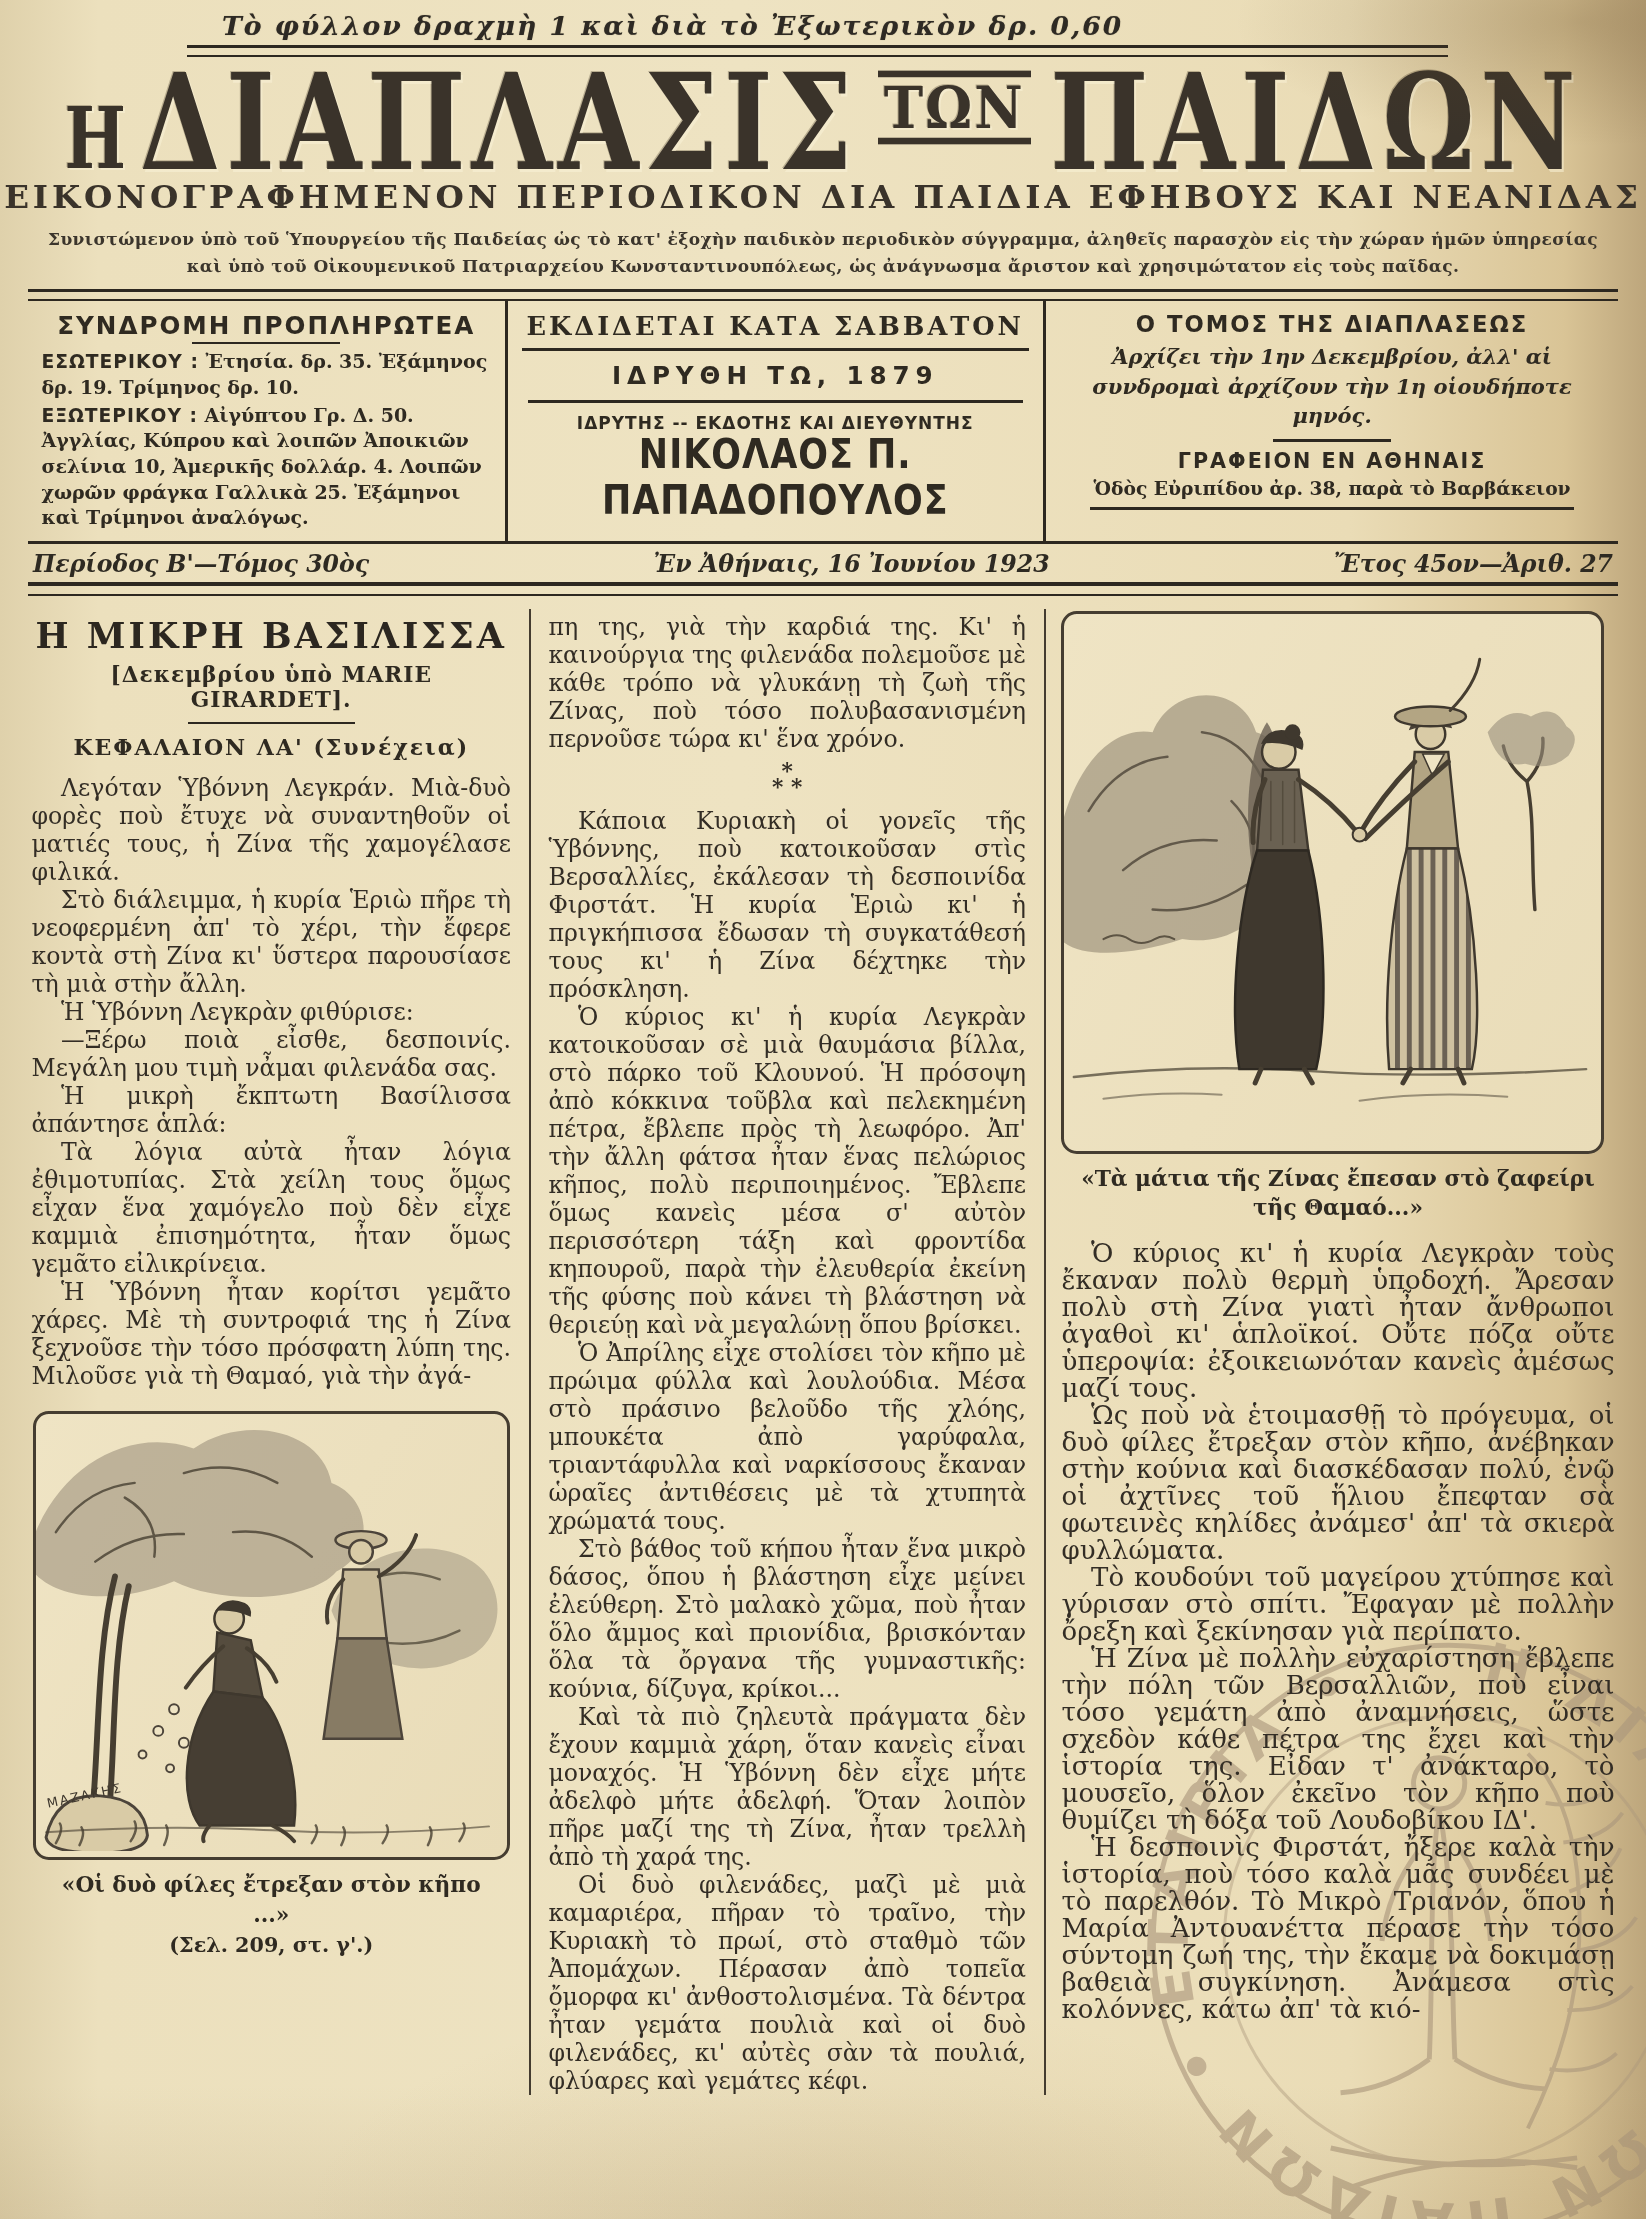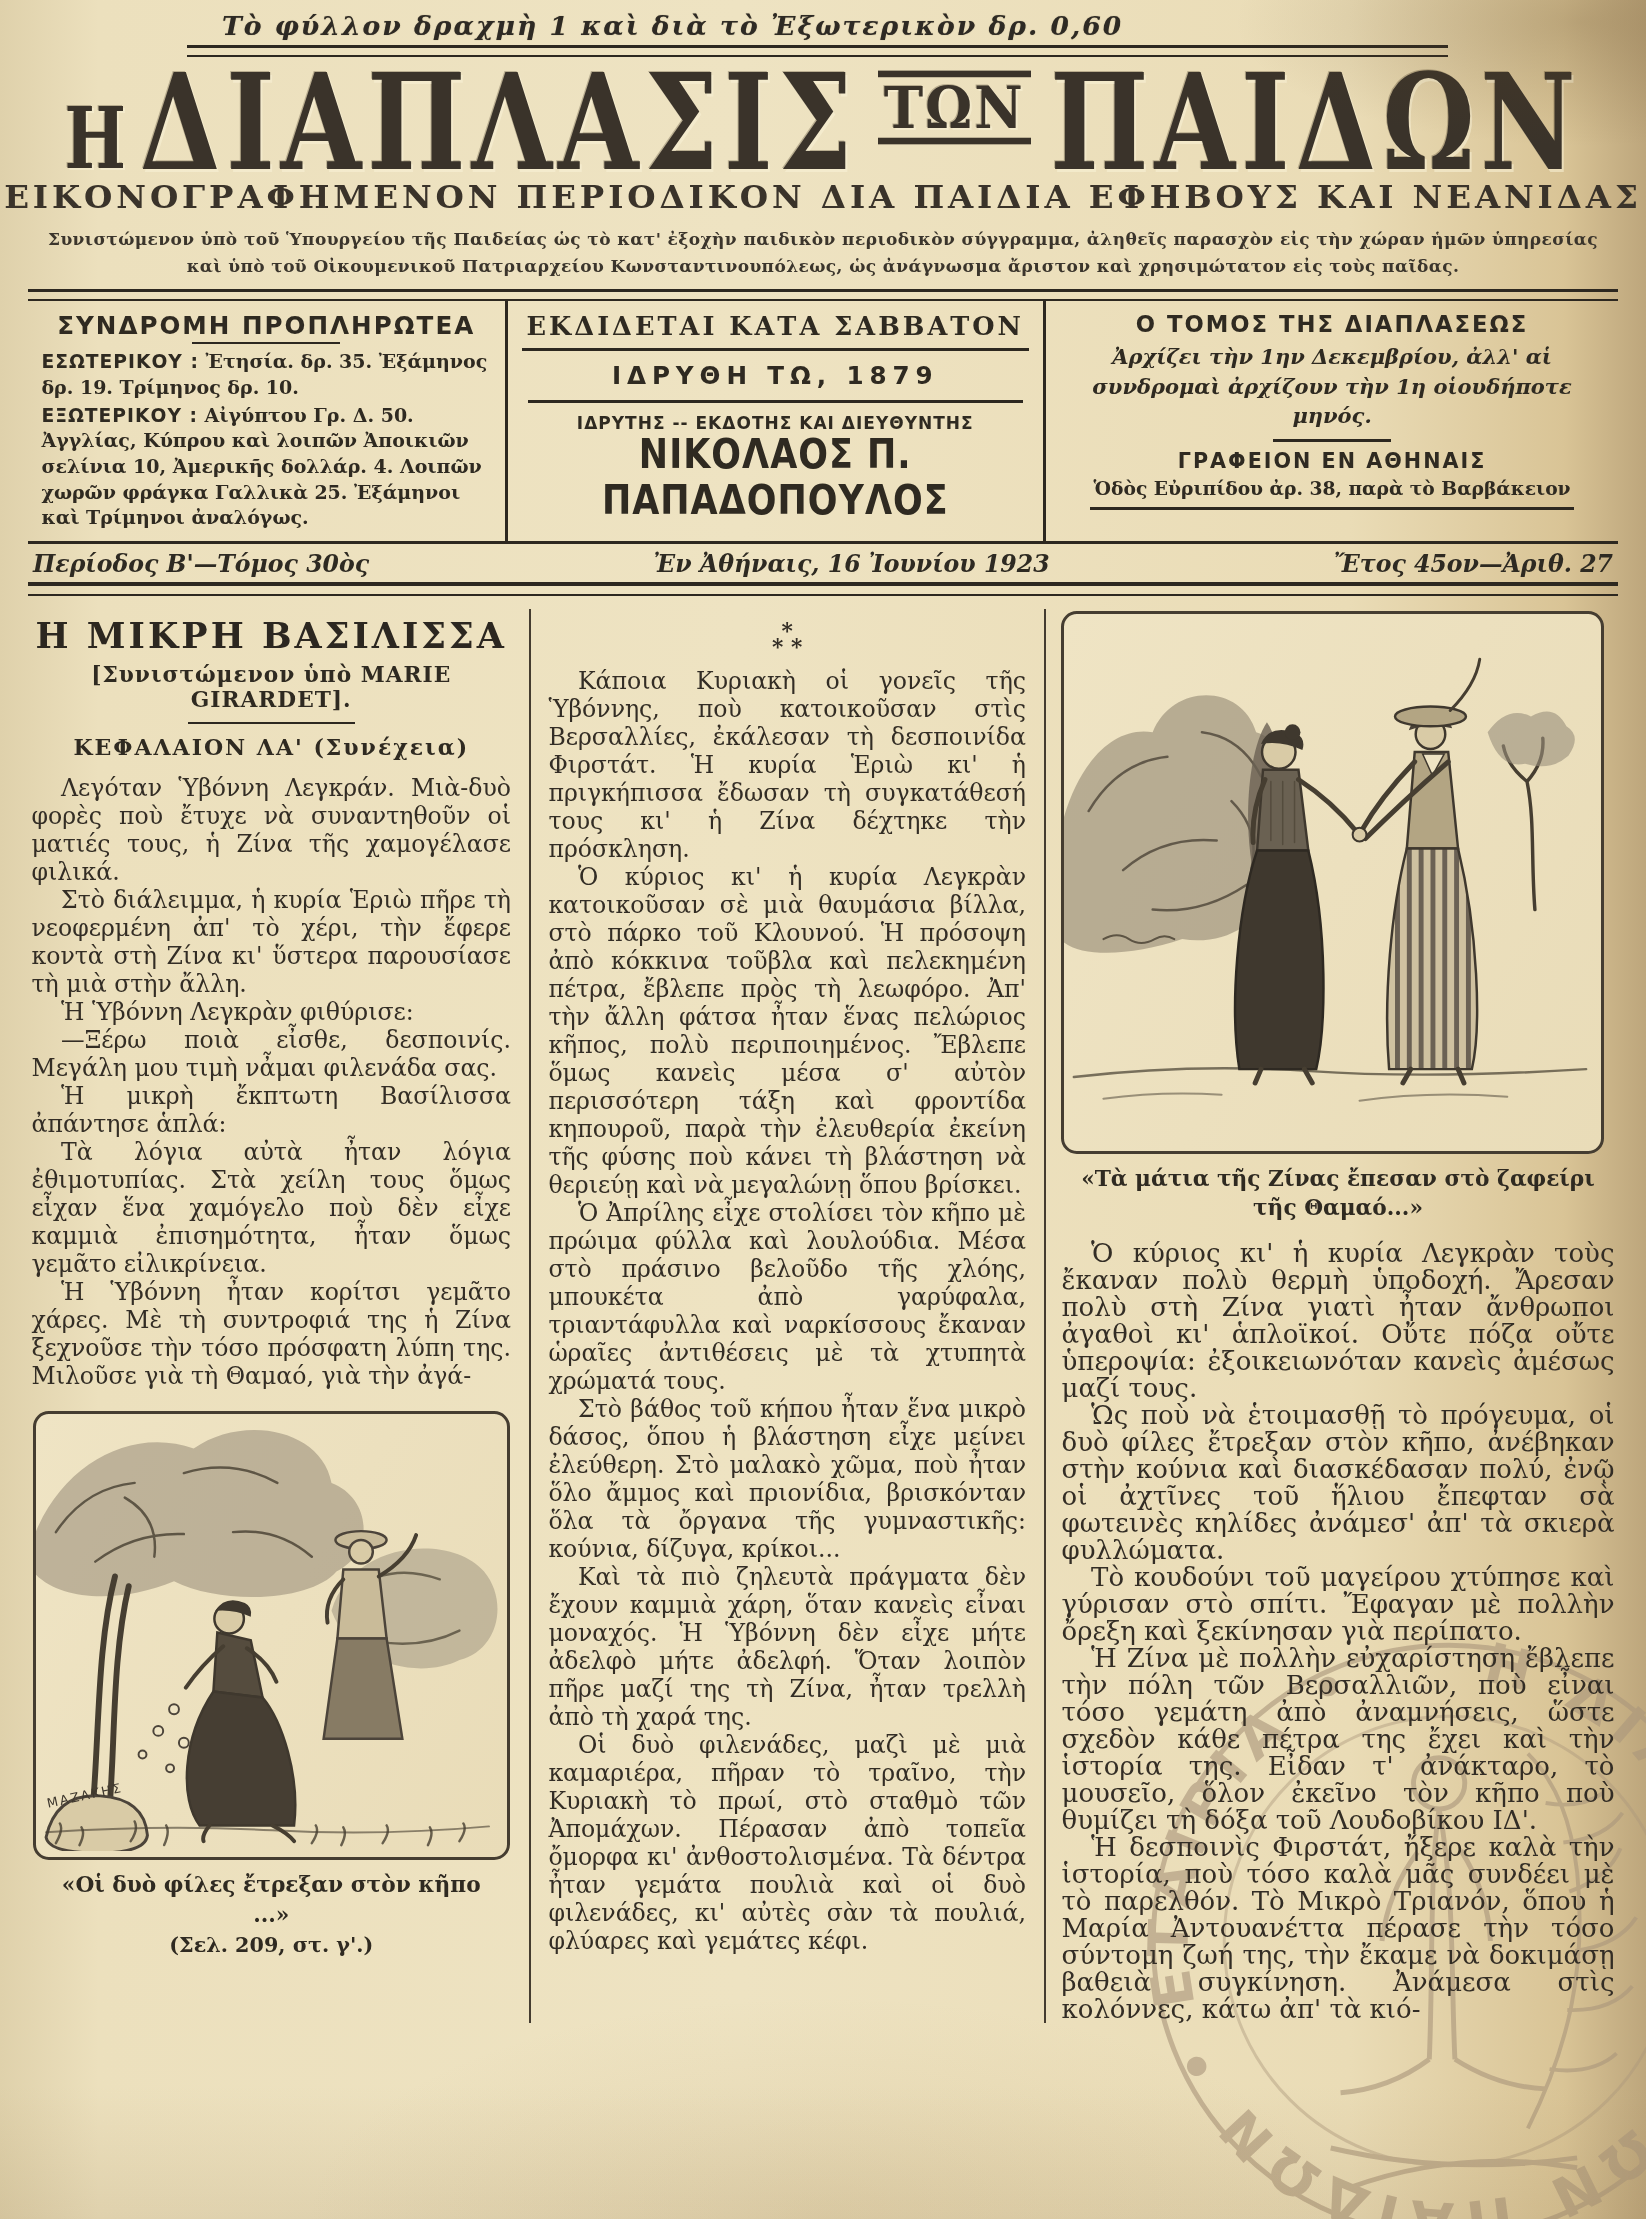--- a/index.html
+++ b/index.html
@@ -162,21 +162,21 @@
     <span>Περίοδος Β'—Τόμος 30ὸς</span>
     <span>Ἐν Ἀθήναις, 16 Ἰουνίου 1923</span>
     <span>Ἔτος 45ον—Ἀριθ. 27</span>
   </div>
   <div class="rule-double"></div>
 
   <div class="bodycols">
 
     <div class="col col1">
       <div class="art-title">Η ΜΙΚΡΗ ΒΑΣΙΛΙΣΣΑ</div>
-      <div class="art-byline">[Συνιστώμενον ὑπὸ MARIE GIRARDET].</div>
+      <div class="art-byline">[Δεκεμβρίου ὑπὸ MARIE GIRARDET].</div>
       <div class="art-rule"></div>
       <div class="art-chapter">ΚΕΦΑΛΑΙΟΝ ΛΑ' (Συνέχεια)</div>
       <p class="body-p">Λεγόταν Ὑβόννη Λεγκράν. Μιὰ-δυὸ φορὲς ποὺ ἔτυχε νὰ συναντηθοῦν οἱ ματιές τους, ἡ Ζίνα τῆς χαμογέλασε φιλικά.</p>
       <p class="body-p">Στὸ διάλειμμα, ἡ κυρία Ἑριὼ πῆρε τὴ νεοφερμένη ἀπ' τὸ χέρι, τὴν ἔφερε κοντὰ στὴ Ζίνα κι' ὕστερα παρουσίασε τὴ μιὰ στὴν ἄλλη.</p>
       <p class="body-p">Ἡ Ὑβόννη Λεγκρὰν φιθύρισε:</p>
       <p class="body-p">—Ξέρω ποιὰ εἶσθε, δεσποινίς. Μεγάλη μου τιμὴ νἆμαι φιλενάδα σας.</p>
       <p class="body-p">Ἡ μικρὴ ἔκπτωτη Βασίλισσα ἀπάντησε ἁπλά:</p>
       <p class="body-p">Τὰ λόγια αὐτὰ ἦταν λόγια ἐθιμοτυπίας. Στὰ χείλη τους ὅμως εἶχαν ἕνα χαμόγελο ποὺ δὲν εἶχε καμμιὰ ἐπισημότητα, ἦταν ὅμως γεμᾶτο εἰλικρίνεια.</p>
       <p class="body-p">Ἡ Ὑβόννη ἦταν κορίτσι γεμᾶτο χάρες. Μὲ τὴ συντροφιά της ἡ Ζίνα ξεχνοῦσε τὴν τόσο πρόσφατη λύπη της. Μιλοῦσε γιὰ τὴ Θαμαό, γιὰ τὴν ἀγά-</p>
 
@@ -218,20 +218,21 @@
           <path class="sketch" d="M10,425 q120,-8 230,-2 t220,-4" stroke-width="2" opacity="0.6"></path>
 
           <text x="12" y="400" transform="rotate(-12 12 400)" font-family="DejaVu Sans, sans-serif" font-size="13" letter-spacing="2" fill="#3f382e">ΜΑΖΑΚΗΣ</text>
         </svg>
       </div>
       <div class="fig-caption">«Οἱ δυὸ φίλες ἔτρεξαν στὸν κῆπο ...»</div>
       <div class="fig-caption2">(Σελ. 209, στ. γ'.)</div>
     </div>
 
     <div class="col col2">
+      <p class="body-p" style="text-indent:0">πη της, γιὰ τὴν καρδιά της. Κι' ἡ καινούργια της φιλενάδα πολεμοῦσε μὲ κάθε τρόπο νὰ γλυκάνῃ τὴ ζωὴ τῆς Ζίνας, ποὺ τόσο πολυβασανισμένη περνοῦσε τώρα κι' ἕνα χρόνο.</p>
       <div class="asterism">
         <div>*</div>
         <div>*  *</div>
       </div>
       <p class="body-p">Κάποια Κυριακὴ οἱ γονεῖς τῆς Ὑβόννης, ποὺ κατοικοῦσαν στὶς Βερσαλλίες, ἐκάλεσαν τὴ δεσποινίδα Φιρστάτ. Ἡ κυρία Ἑριὼ κι' ἡ πριγκήπισσα ἔδωσαν τὴ συγκατάθεσή τους κι' ἡ Ζίνα δέχτηκε τὴν πρόσκληση.</p>
       <p class="body-p">Ὁ κύριος κι' ἡ κυρία Λεγκρὰν κατοικοῦσαν σὲ μιὰ θαυμάσια βίλλα, στὸ πάρκο τοῦ Κλουνού. Ἡ πρόσοψη ἀπὸ κόκκινα τοῦβλα καὶ πελεκημένη πέτρα, ἔβλεπε πρὸς τὴ λεωφόρο. Ἀπ' τὴν ἄλλη φάτσα ἦταν ἕνας πελώριος κῆπος, πολὺ περιποιημένος. Ἔβλεπε ὅμως κανεὶς μέσα σ' αὐτὸν περισσότερη τάξη καὶ φροντίδα κηπουροῦ, παρὰ τὴν ἐλευθερία ἐκείνη τῆς φύσης ποὺ κάνει τὴ βλάστηση νὰ θεριεύῃ καὶ νὰ μεγαλώνῃ ὅπου βρίσκει.</p>
       <p class="body-p">Ὁ Ἀπρίλης εἶχε στολίσει τὸν κῆπο μὲ πρώιμα φύλλα καὶ λουλούδια. Μέσα στὸ πράσινο βελοῦδο τῆς χλόης, μπουκέτα ἀπὸ γαρύφαλα, τριαντάφυλλα καὶ ναρκίσσους ἔκαναν ὡραῖες ἀντιθέσεις μὲ τὰ χτυπητὰ χρώματά τους.</p>
       <p class="body-p">Στὸ βάθος τοῦ κήπου ἦταν ἕνα μικρὸ δάσος, ὅπου ἡ βλάστηση εἶχε μείνει ἐλεύθερη. Στὸ μαλακὸ χῶμα, ποὺ ἦταν ὅλο ἄμμος καὶ πριονίδια, βρισκόνταν ὅλα τὰ ὄργανα τῆς γυμναστικῆς: κούνια, δίζυγα, κρίκοι...</p>
       <p class="body-p">Καὶ τὰ πιὸ ζηλευτὰ πράγματα δὲν ἔχουν καμμιὰ χάρη, ὅταν κανεὶς εἶναι μοναχός. Ἡ Ὑβόννη δὲν εἶχε μήτε ἀδελφὸ μήτε ἀδελφή. Ὅταν λοιπὸν πῆρε μαζί της τὴ Ζίνα, ἦταν τρελλὴ ἀπὸ τὴ χαρά της.</p>
       <p class="body-p">Οἱ δυὸ φιλενάδες, μαζὶ μὲ μιὰ καμαριέρα, πῆραν τὸ τραῖνο, τὴν Κυριακὴ τὸ πρωί, στὸ σταθμὸ τῶν Ἀπομάχων. Πέρασαν ἀπὸ τοπεῖα ὄμορφα κι' ἀνθοστολισμένα. Τὰ δέντρα ἦταν γεμάτα πουλιὰ καὶ οἱ δυὸ φιλενάδες, κι' αὐτὲς σὰν τὰ πουλιά, φλύαρες καὶ γεμάτες κέφι.</p>

